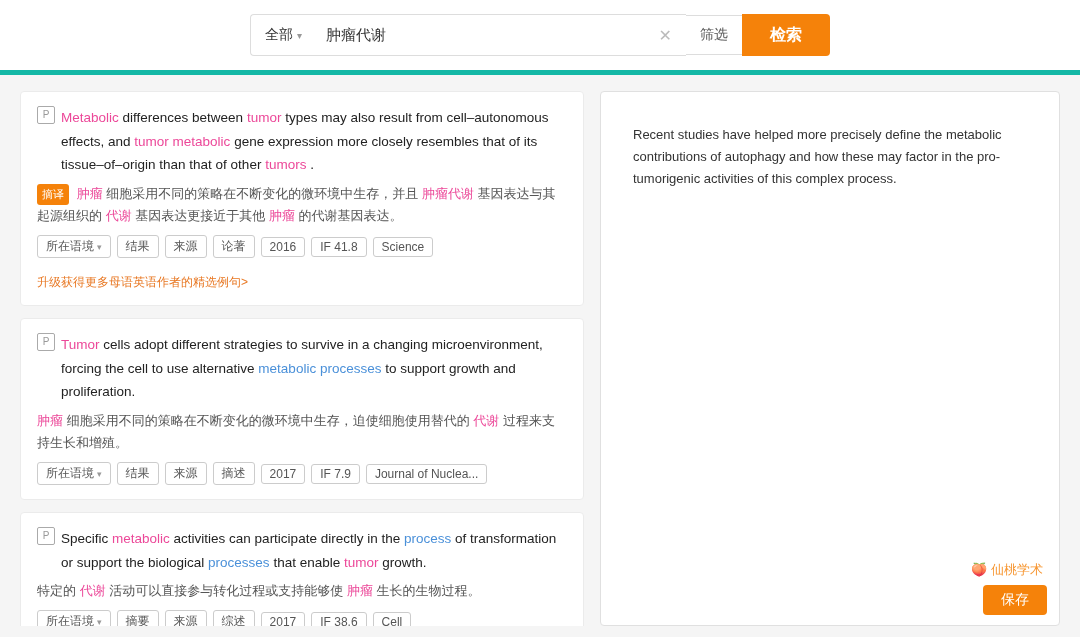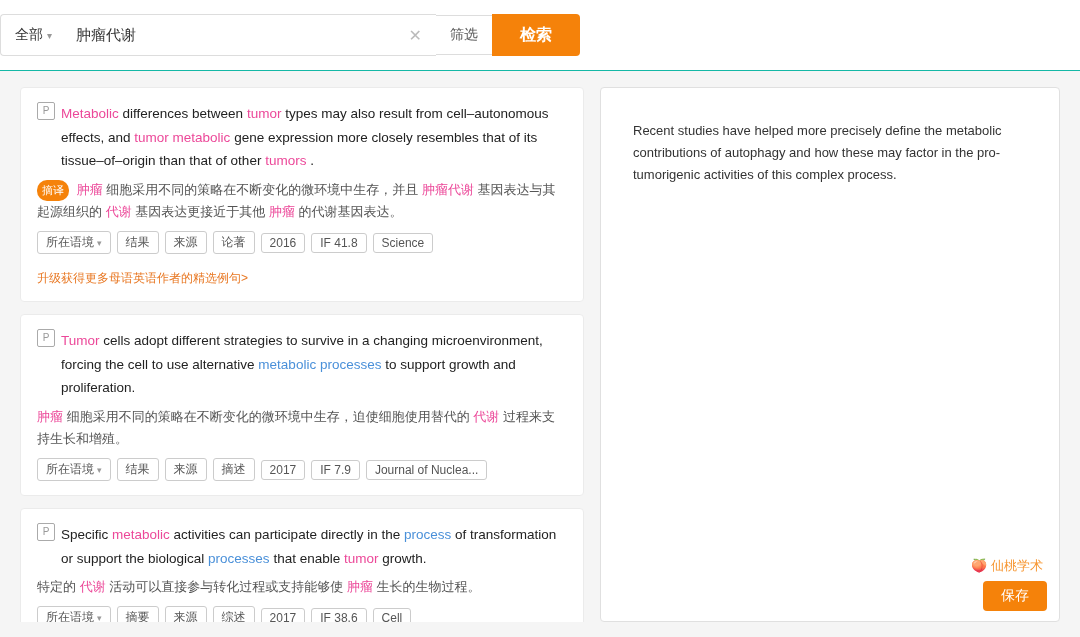--- a/index.html
+++ b/index.html
@@ -8,22 +8,23 @@
       background: #f5f5f5;
       width: 1080px;
       min-height: 637px;
       overflow: hidden;
     }
 
     .top-bar {
       background: #fff;
       padding: 14px 0;
       display: flex;
-      align-items: center;
-      border-bottom: 1px solid #14b8a6;
+      justify-content: center;
+      align-items: center;
+      border-bottom: 5px solid #14b8a6;
     }
 
     .search-container {
       display: flex;
       align-items: center;
       gap: 0;
       width: 580px;
     }
 
     .search-type-select {
@@ -182,21 +183,21 @@
       display: inline-block;
     }
 
     .translation-badge {
       display: inline-flex;
       align-items: center;
       background: #f5820a;
       color: #fff;
       font-size: 11px;
       padding: 1px 5px;
-      border-radius: 10px;
+      border-radius: 3px;
       margin-right: 4px;
       vertical-align: middle;
     }
 
     .item-icon {
       width: 18px;
       height: 18px;
       display: inline-block;
       border: 1px solid #aaa;
       border-radius: 2px;

